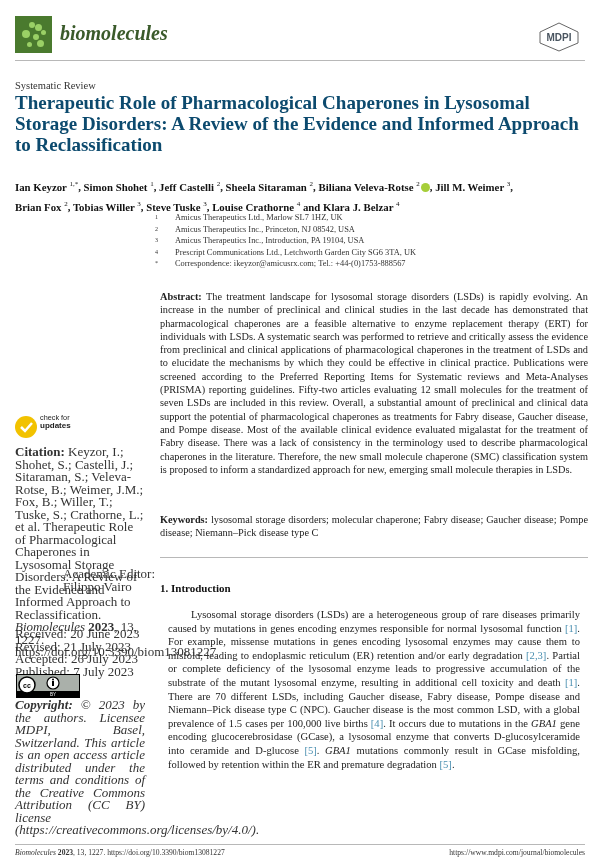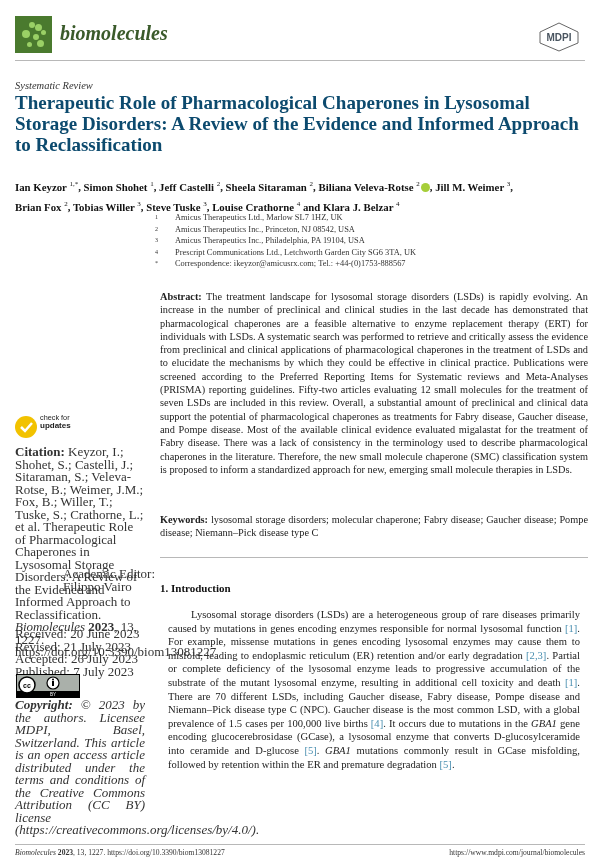--- a/index.html
+++ b/index.html
@@ -6,21 +6,21 @@
   body { width: 600px; height: 868px; position: relative; overflow: hidden; font-family: "Liberation Serif", serif; color: #222; }
   .abs { position: absolute; }
 
   
   .logo-box { left: 15px; top: 16px; width: 37px; height: 37px; background: #4a7a2e; }
   .logo-dot { position: absolute; border-radius: 50%; background: #9ad066; }
   .journal-name { left: 60px; top: 22px; font-family: "Liberation Serif", serif; font-style: italic; font-weight: bold; font-size: 20px; color: #3a5a2a; }
   .mdpi { left: 538px; top: 22px; width: 42px; height: 28px; }
   .header-rule { left: 15px; top: 60px; width: 570px; height: 1px; background: #b8b8b8; }
 
-  .article-type { left: 15px; top: 80px; font-style: italic; font-size: 10.5px; color: #333; }
+  .article-type { left: 15px; top: 80px; font-size: 10.5px; color: #333; }
   .title { left: 15px; top: 92px; width: 575px; font-weight: bold; font-size: 19px; line-height: 21px; color: #0c4a6e; }
 
   .authors { left: 15px; top: 168px; width: 580px; font-weight: bold; font-size: 10.8px; line-height: 17px; color: #111; margin-top: 8px; }
   .authors sup { font-weight: normal; font-size: 7px; }
   .orcid { display: inline-block; width: 9px; height: 9px; border-radius: 50%; background: #a6ce39; vertical-align: -1px; margin-left: 1px; }
 
   .affils { left: 155px; top: 212px; width: 440px; font-size: 8.4px; line-height: 11.6px; color: #333; }
   .affil-row { display: flex; }
   .affil-num { width: 20px; font-size: 6px; line-height: 10px; }
 
@@ -78,21 +78,21 @@
     <div class="affil-row">
       <span class="affil-num">1</span>
       <span>Amicus Therapeutics Ltd., Marlow SL7 1HZ, UK</span>
     </div>
     <div class="affil-row">
       <span class="affil-num">2</span>
       <span>Amicus Therapeutics Inc., Princeton, NJ 08542, USA</span>
     </div>
     <div class="affil-row">
       <span class="affil-num">3</span>
-      <span>Amicus Therapeutics Inc., Philadelphia, PA 19104, USA</span>
+      <span>Amicus Therapeutics Inc., Introduction, PA 19104, USA</span>
     </div>
     <div class="affil-row">
       <span class="affil-num">4</span>
       <span>Prescript Communications Ltd., Letchworth Garden City SG6 3TA, UK</span>
     </div>
     <div class="affil-row">
       <span class="affil-num">*</span>
       <span>Correspondence: ikeyzor@amicusrx.com; Tel.: +44-(0)1753-888567</span>
     </div>
   </div>

